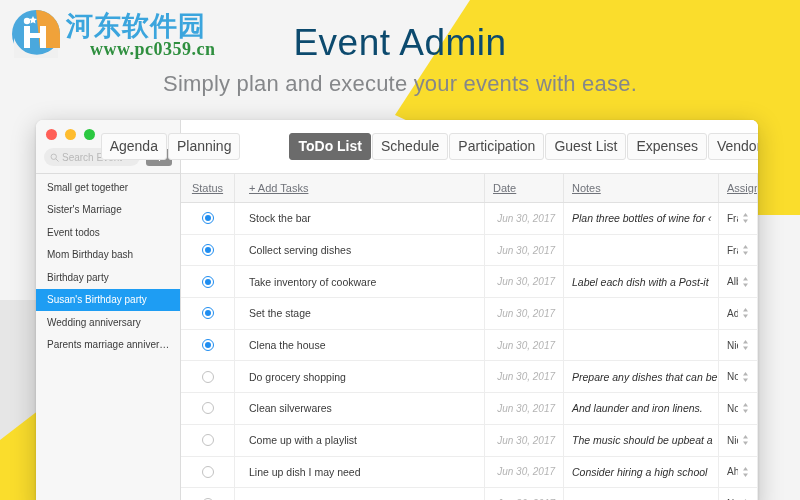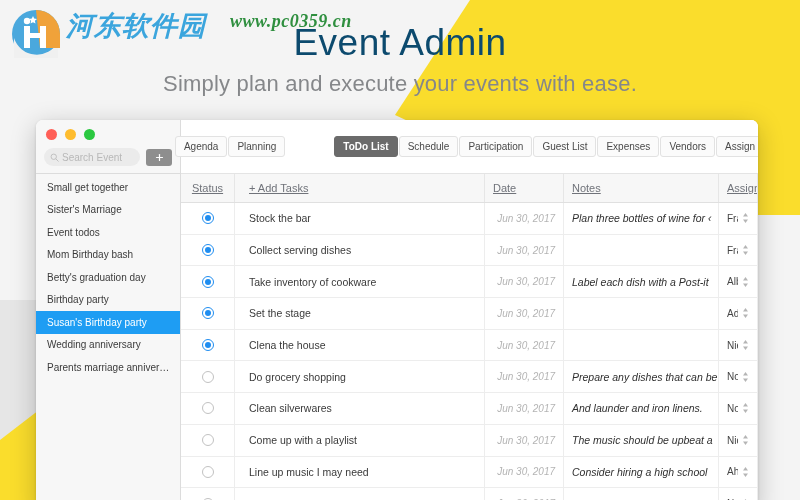--- a/index.html
+++ b/index.html
@@ -28,24 +28,23 @@
     left: 10px;
     top: 8px;
     z-index: 6;
     display: flex;
     align-items: flex-start;
   }
   .wm-mark { width: 52px; height: 52px; flex: none; }
   .wm-text {
     margin-left: 4px;
     display: flex;
-    flex-direction: row;
+    flex-direction: column;
     justify-content: center;
     padding-top: 4px;
-    font-style: italic;
   }
   .wm-cn {
     font-family: "DejaVu Sans", sans-serif;
     font-size: 27px;
     font-weight: bold;
     color: #3ba5dd;
     line-height: 1.05;
     letter-spacing: 1px;
     white-space: nowrap;
   }
@@ -218,21 +217,21 @@
     flex: none;
     display: flex;
     align-items: center;
     justify-content: center;
     gap: 1px;
     padding: 0 6px;
     background: #ffffff;
     box-sizing: border-box;
   }
   .tab {
-    font-size: 10px;
+    font-size: 14px;
     color: #4a4a4a;
     padding: 4px 8px;
     border-radius: 3px;
     background: #fbfbfb;
     border: 1px solid #e2e2e2;
     white-space: nowrap;
     cursor: pointer;
     line-height: 1.15;
   }
   .tab.active {
@@ -391,23 +390,20 @@
           <div class="event-item">
             <span>Sister's Marriage</span>
           </div>
           <div class="event-item">
             <span>Event todos</span>
           </div>
           <div class="event-item">
             <span>Mom Birthday bash</span>
           </div>
           <div class="event-item">
-            <span>Betty's graduation day</span>
-          </div>
-          <div class="event-item">
             <span>Birthday party</span>
           </div>
           <div class="event-item selected">
             <span>Susan's Birthday party</span>
           </div>
           <div class="event-item">
             <span>Wedding anniversary</span>
           </div>
           <div class="event-item">
             <span>Parents marriage anniver…</span>
@@ -570,21 +566,21 @@
                     <path d="M3.5 1 L6 4.4 L1 4.4 Z" fill="#7a7a7a"></path>
                     <path d="M3.5 11 L6 7.6 L1 7.6 Z" fill="#7a7a7a"></path>
                   </svg>
                 </span>
               </div>
             </div>
             <div class="tr">
               <div class="td c-status">
                 <span class="radio"></span>
               </div>
-              <div class="td c-task">Line up music I may need</div>
+              <div class="td c-task">Line up dish I may need</div>
               <div class="td c-date date-cell">Jun 30, 2017</div>
               <div class="td c-notes notes-cell">Consider hiring a high school</div>
               <div class="td c-assign">
                 <span class="assign-name">Ahmed Angalich</span>
                 <span class="stepper">
                   <svg width="7" height="12" viewBox="0 0 7 12">
                     <path d="M3.5 1 L6 4.4 L1 4.4 Z" fill="#7a7a7a"></path>
                     <path d="M3.5 11 L6 7.6 L1 7.6 Z" fill="#7a7a7a"></path>
                   </svg>
                 </span>

